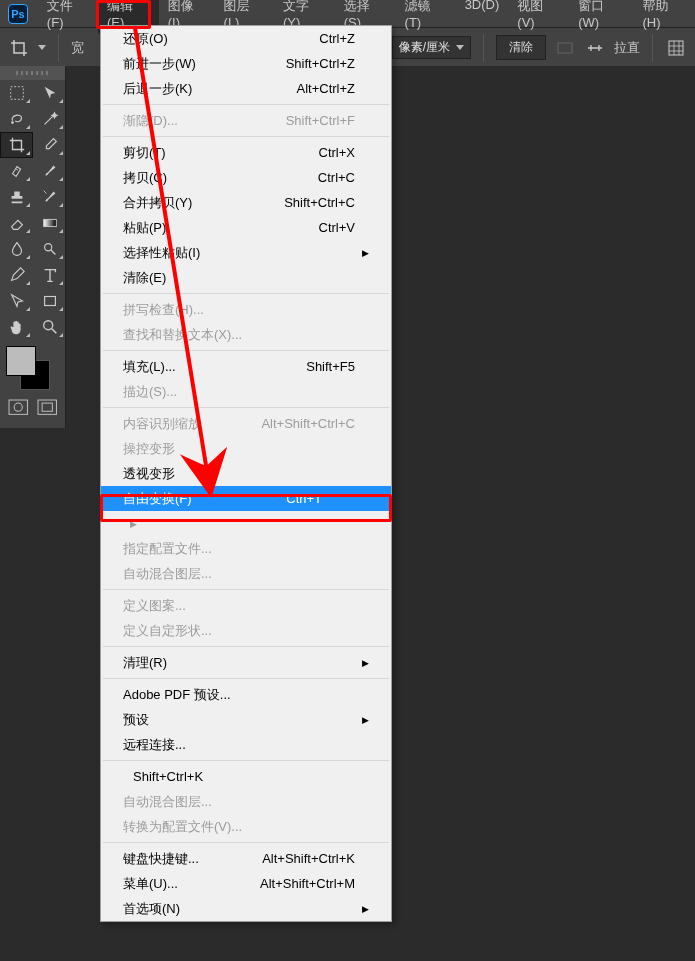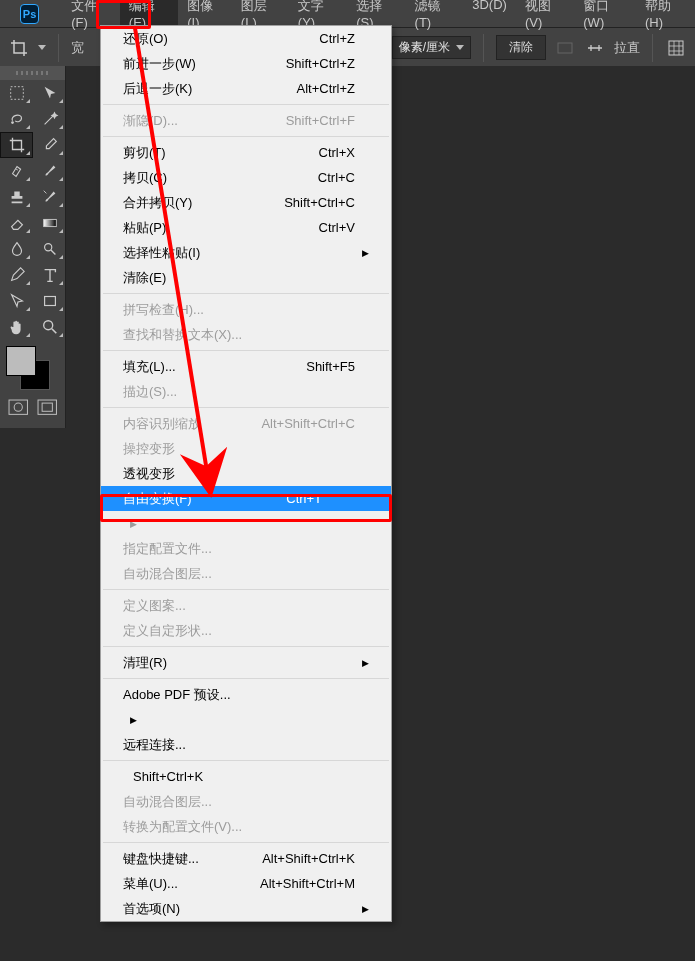--- a/index.html
+++ b/index.html
@@ -1,19 +1,19 @@
 <!DOCTYPE html>
 <html><head>
 <meta charset="utf-8">
 <style>
   * { margin: 0; padding: 0; box-sizing: border-box; font-family: "Microsoft YaHei", Arial, sans-serif; }
   body { background: #2b2b2b; color: #c8c8c8; font-size: 13px; width: 695px; height: 961px; overflow: hidden; position: relative; }
 
   
-  .menubar { height: 28px; background: #424242; display: flex; align-items: center; padding-left: 20px; border-bottom: 1px solid #222; gap: 13px; }
+  .menubar { height: 28px; background: #424242; display: flex; align-items: center; padding-left: 8px; border-bottom: 1px solid #222; }
   .ps-logo { width: 20px; height: 20px; background: #001e36; border: 1px solid #31a8ff; border-radius: 4px; display: flex; align-items: center; justify-content: center; color: #31a8ff; font-weight: bold; font-size: 11px; margin-right: 10px; }
   .menu-item { padding: 4px 9px; cursor: default; }
   .menu-item.active { background: #2a2a2a; }
 
   
   .optionsbar { height: 40px; background: #424242; display: flex; align-items: center; border-bottom: 1px solid #111; padding: 0 8px; gap: 8px; }
   .opt-icon { width: 22px; height: 22px; display: flex; align-items: center; justify-content: center; border: 1px solid transparent; }
   .opt-sep { width: 1px; height: 28px; background: #555; margin: 0 4px; }
   .dropdown-btn { background: #333; border: 1px solid #222; padding: 2px 6px; display: flex; align-items: center; gap: 6px; font-size: 12px; color: #e5e5e5; }
   .clear-btn { background: #333; border: 1px solid #222; padding: 3px 12px; font-size: 12px; color: #ddd; }
@@ -490,20 +490,21 @@
     <div class="dd-row">
       <span class="dd-label">清理(R)</span>
       <span class="dd-sub" style="font-size: 9px;">▶</span>
     </div>
     <div class="dd-sep"></div>
     <div class="dd-row">
       <span class="dd-label">Adobe PDF 预设...</span>
       <span class="dd-sub" style="font-size: 9px;"></span>
     </div>
     <div class="dd-row">
+      <span class="dd-label">预设</span>
       <span class="dd-sub" style="font-size: 9px;">▶</span>
     </div>
     <div class="dd-row">
       <span class="dd-label">远程连接...</span>
       <span class="dd-sub" style="font-size: 9px;"></span>
     </div>
     <div class="dd-sep"></div>
     <div class="dd-row">
       <span class="dd-short">Shift+Ctrl+K</span>
       <span class="dd-sub" style="font-size: 9px;"></span>

